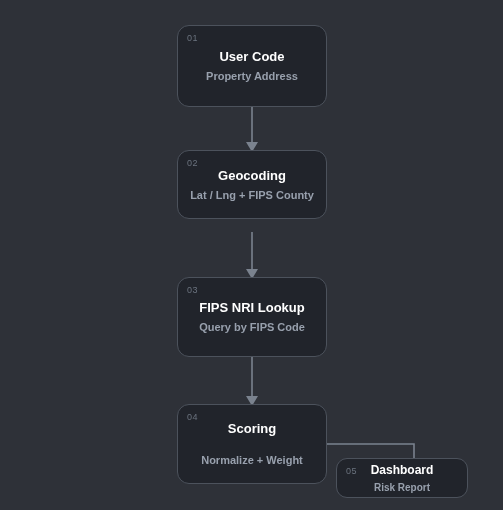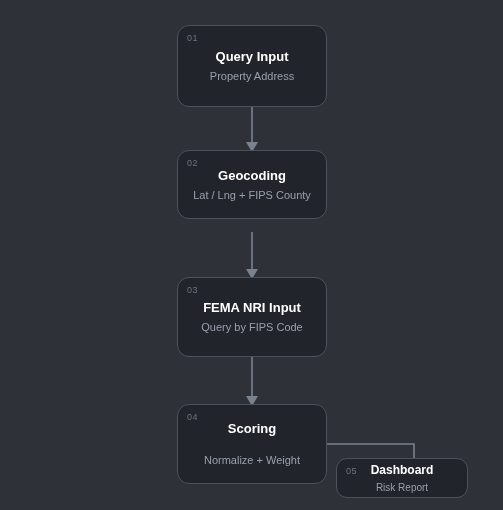--- a/index.html
+++ b/index.html
@@ -49,21 +49,21 @@
   .node-title {
     font-size: 13px;
     font-weight: bold;
     color: #ffffff;
     line-height: 16px;
     text-align: center;
   }
   .node-subtitle {
     margin-top: 5px;
     font-size: 11px;
-    font-weight: normal;
+    font-weight: bold;
     color: #98a0ad;
     line-height: 13px;
     text-align: center;
   }
   .node.compact .node-title { font-size: 12px; }
   .node.compact .node-subtitle { font-size: 10px; margin-top: 3px; }
 </style>
 </head>
 <body>
 
@@ -78,33 +78,33 @@
     </g>
     <g fill="#7a828e">
       <polygon points="246,142 258,142 252,152"></polygon>
       <polygon points="246,269 258,269 252,279"></polygon>
       <polygon points="246,396 258,396 252,406"></polygon>
     </g>
   </svg>
 
   <div class="node" style="left:177px; top:25px; width:150px; height:82px;">
     <span class="node-index">01</span>
-    <span class="node-title">Query Input</span>
+    <span class="node-title">User Code</span>
     <span class="node-subtitle">Property Address</span>
   </div>
 
   <div class="node" style="left:177px; top:150px; width:150px; height:69px;">
     <span class="node-index">02</span>
     <span class="node-title">Geocoding</span>
     <span class="node-subtitle">Lat / Lng + FIPS County</span>
   </div>
 
   <div class="node" style="left:177px; top:277px; width:150px; height:80px;">
     <span class="node-index">03</span>
-    <span class="node-title">FEMA NRI Input</span>
+    <span class="node-title">FIPS NRI Lookup</span>
     <span class="node-subtitle">Query by FIPS Code</span>
   </div>
 
   <div class="node" style="left:177px; top:404px; width:150px; height:80px;gap:12px;">
     <span class="node-index">04</span>
     <span class="node-title">Scoring</span>
     <span class="node-subtitle">Normalize + Weight</span>
   </div>
 
   <div class="node compact" style="left:336px; top:458px; width:132px; height:40px;border-radius:11px;">

